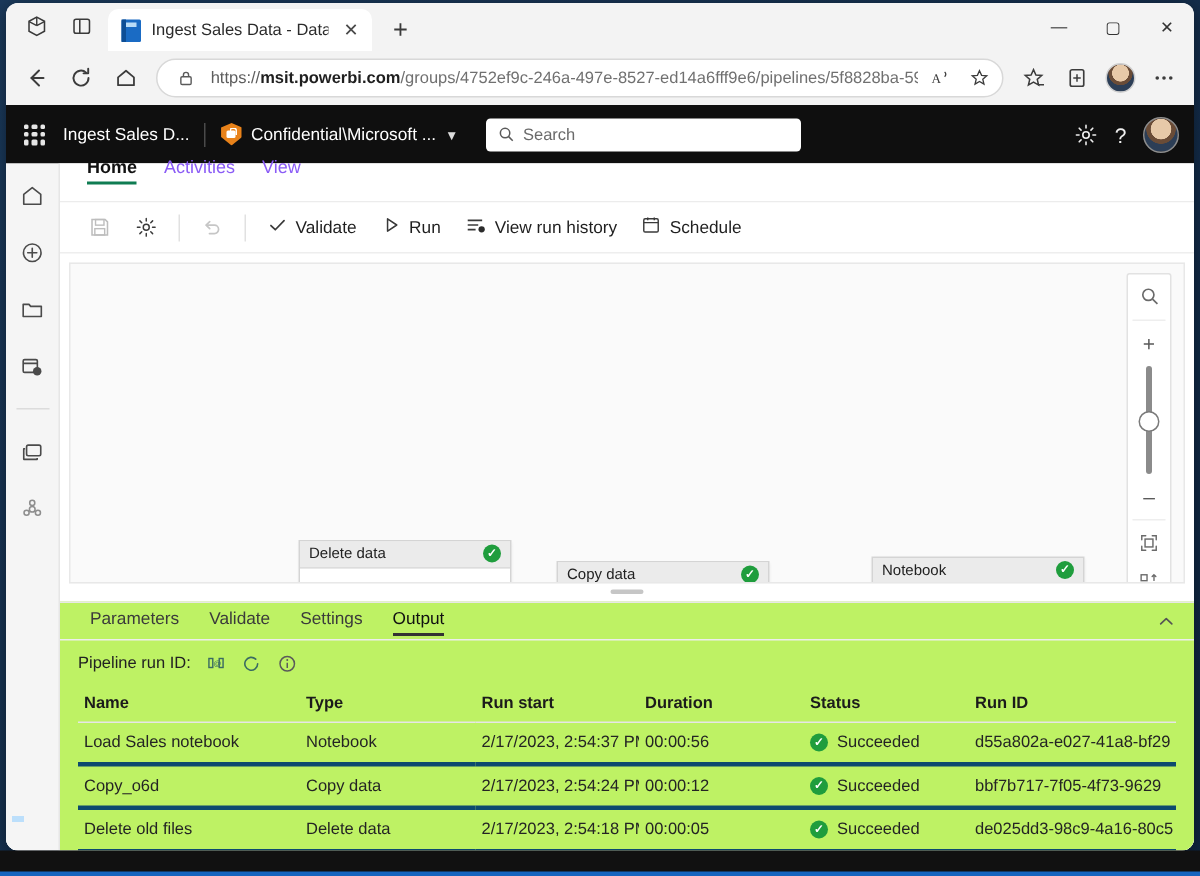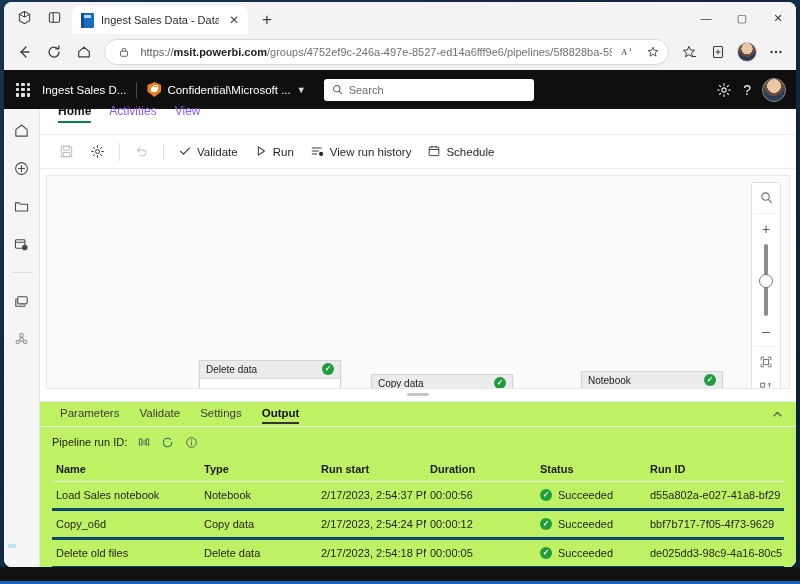--- a/index.html
+++ b/index.html
@@ -223,21 +223,21 @@
   .splitter { height: 12px; display:flex; align-items:center; justify-content:center; background:#fff;}
   .splitter i { width: 22px; height: 3px; background: #c6c6c6; border-radius: 2px; display:block;}
   
   .bottom { flex: 1 1 auto; display: flex; flex-direction: column; min-height:0; background:#bef264;
     border-top:1px solid #e8e8e8;}
   .btabs {
     height: 26px; display: flex; align-items: center; gap: 4px; padding: 0 12px;
     border-bottom: 1px solid #ededed; position: relative;
   }
   .btab { font-size: 11.5px; color: #3b3b3b; padding: 3px 8px 6px; position:relative; }
-  .btab.active { color: #111; font-weight: 700; }
+  .btab.active { color: #111; font-weight: 400; }
   .btab.active::after { content:""; position:absolute;left:8px;right:8px;bottom:1px;height:1.5px;background:#333; }
   .collapse-btn { margin-left:auto; color:#555; font-size:11px; display:flex;align-items:center; }
   .runid-row {
     height: 30px; display: flex; align-items: center; gap: 9px; padding: 0 12px;
     font-size: 11px; color: #222;
   }
   .runid-row .val { font-weight: 700; letter-spacing: .1px; }
   .mini-icon { width: 15px; height: 15px; display:flex;align-items:center;justify-content:center;
     color:#3a6b62; }
   .grid-wrap { flex:1 1 auto; overflow:hidden; padding: 0 12px; }

